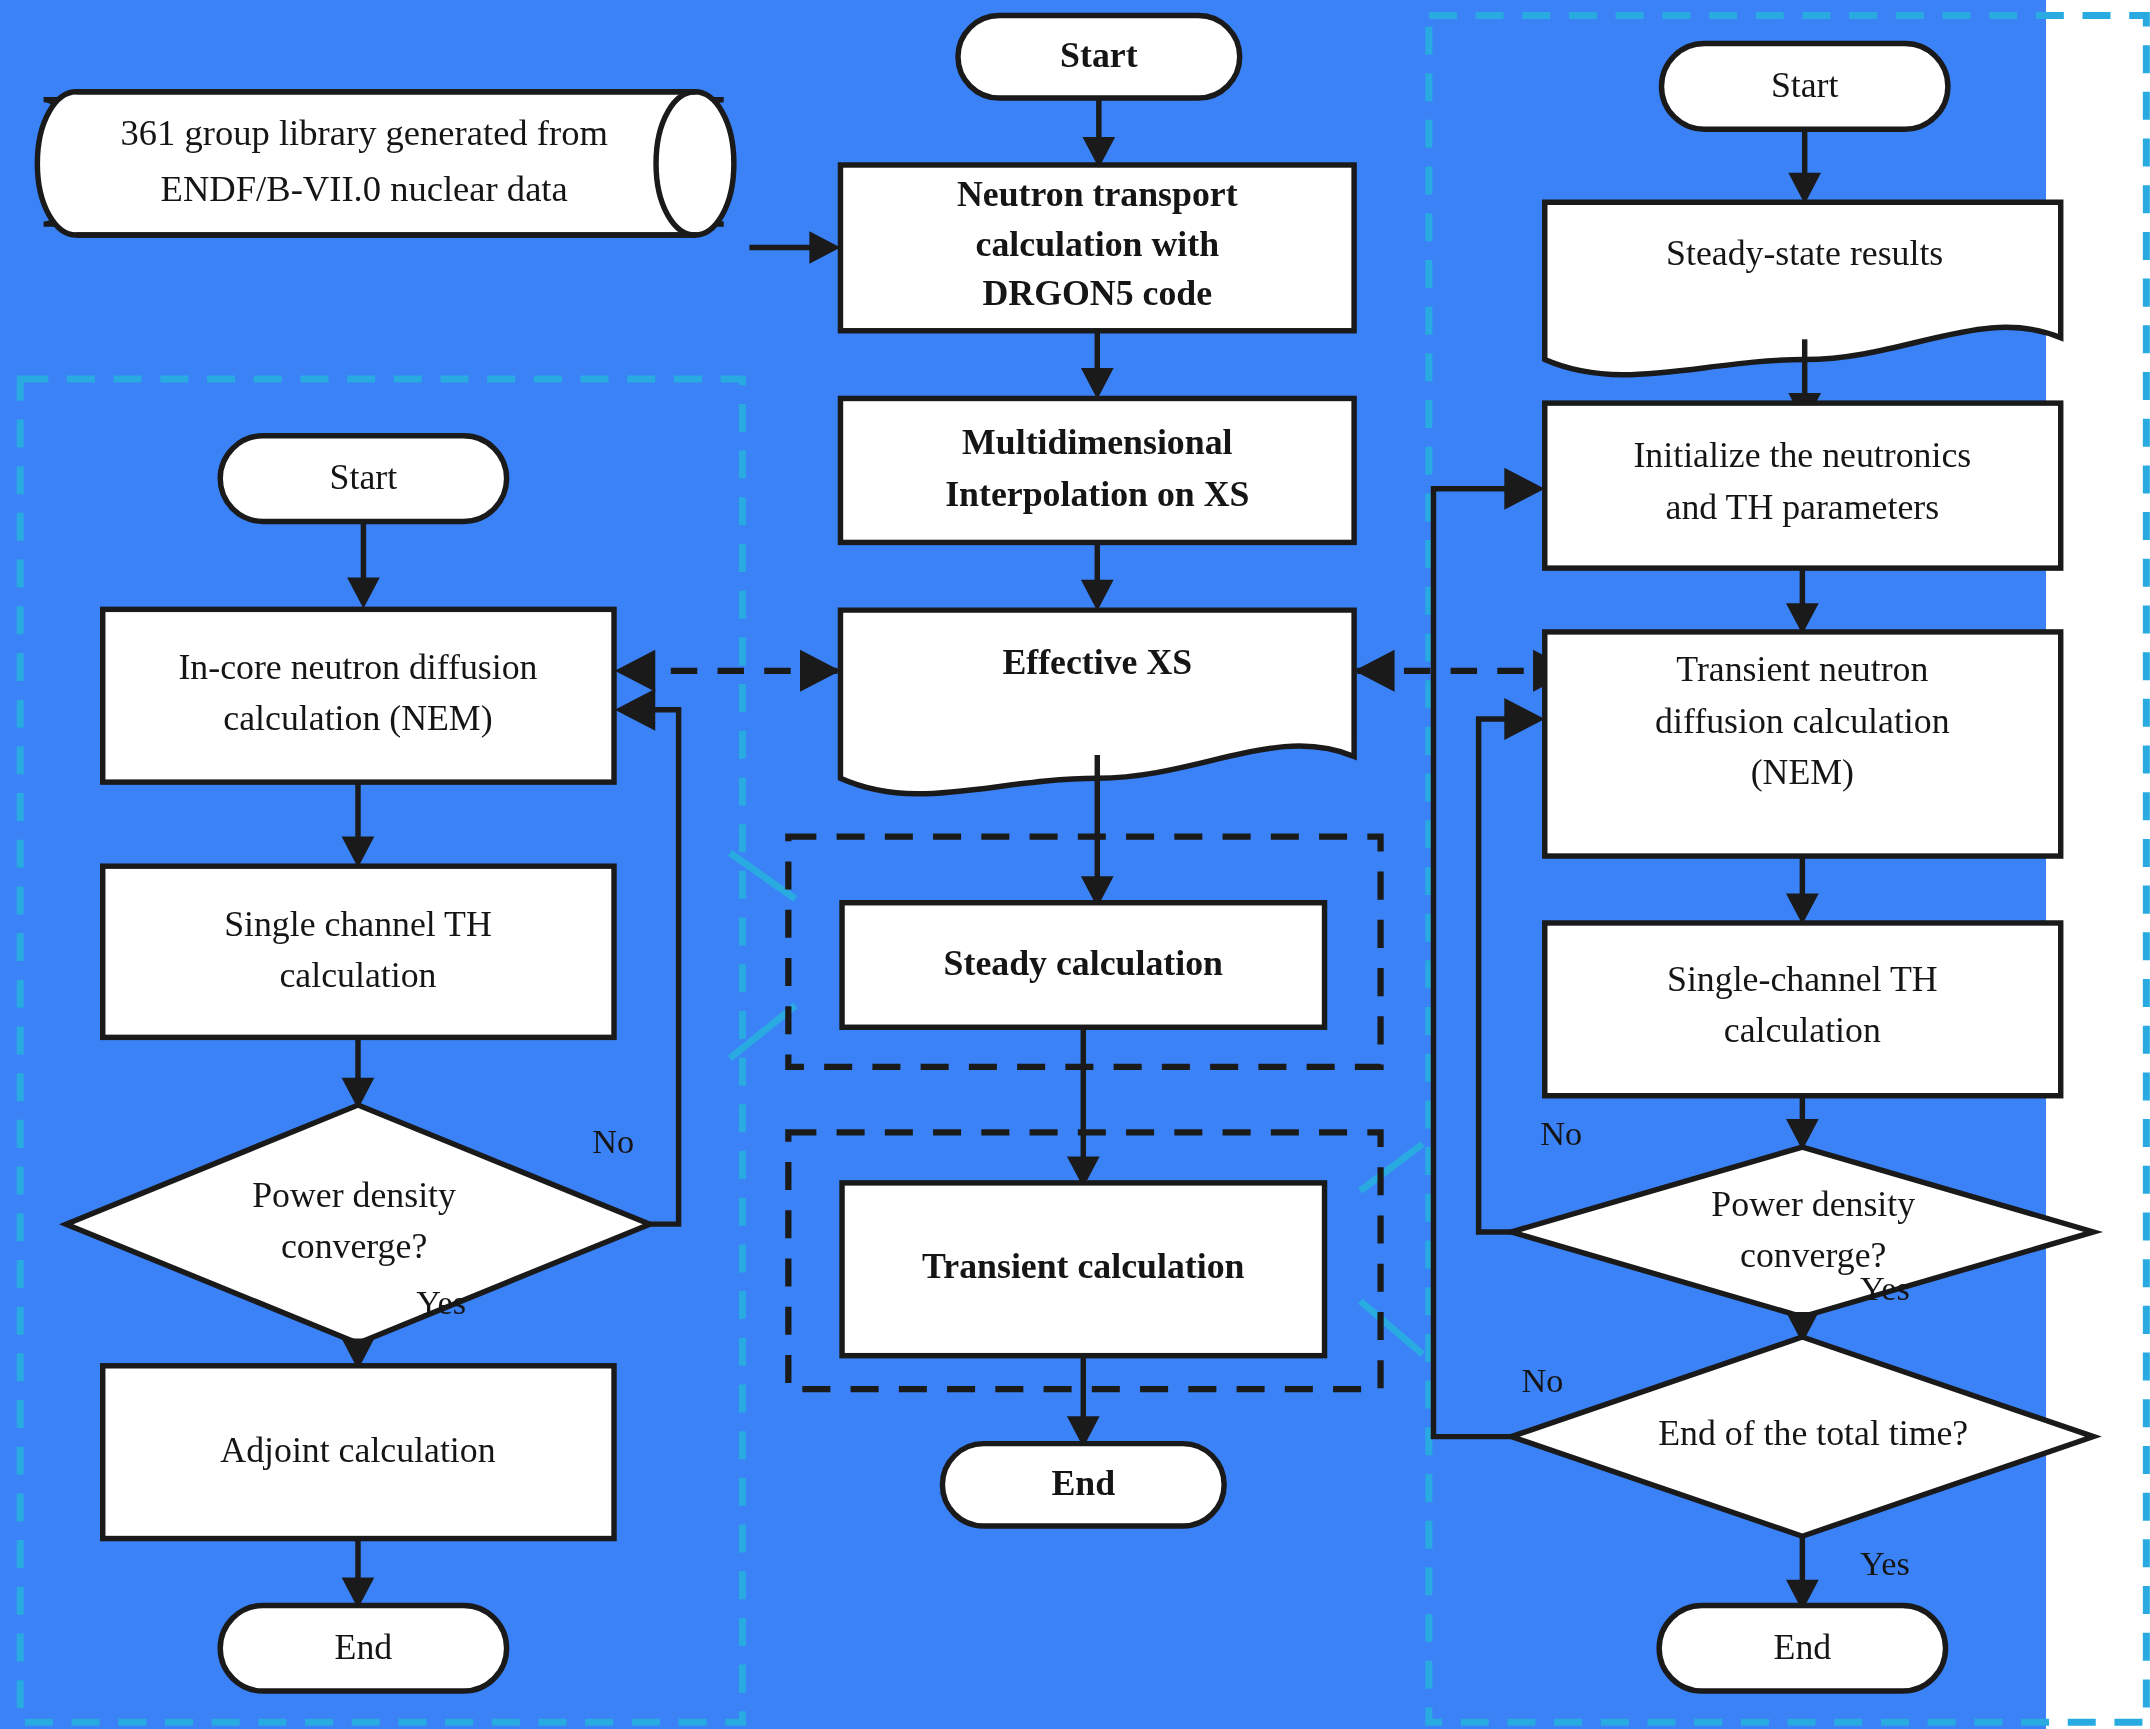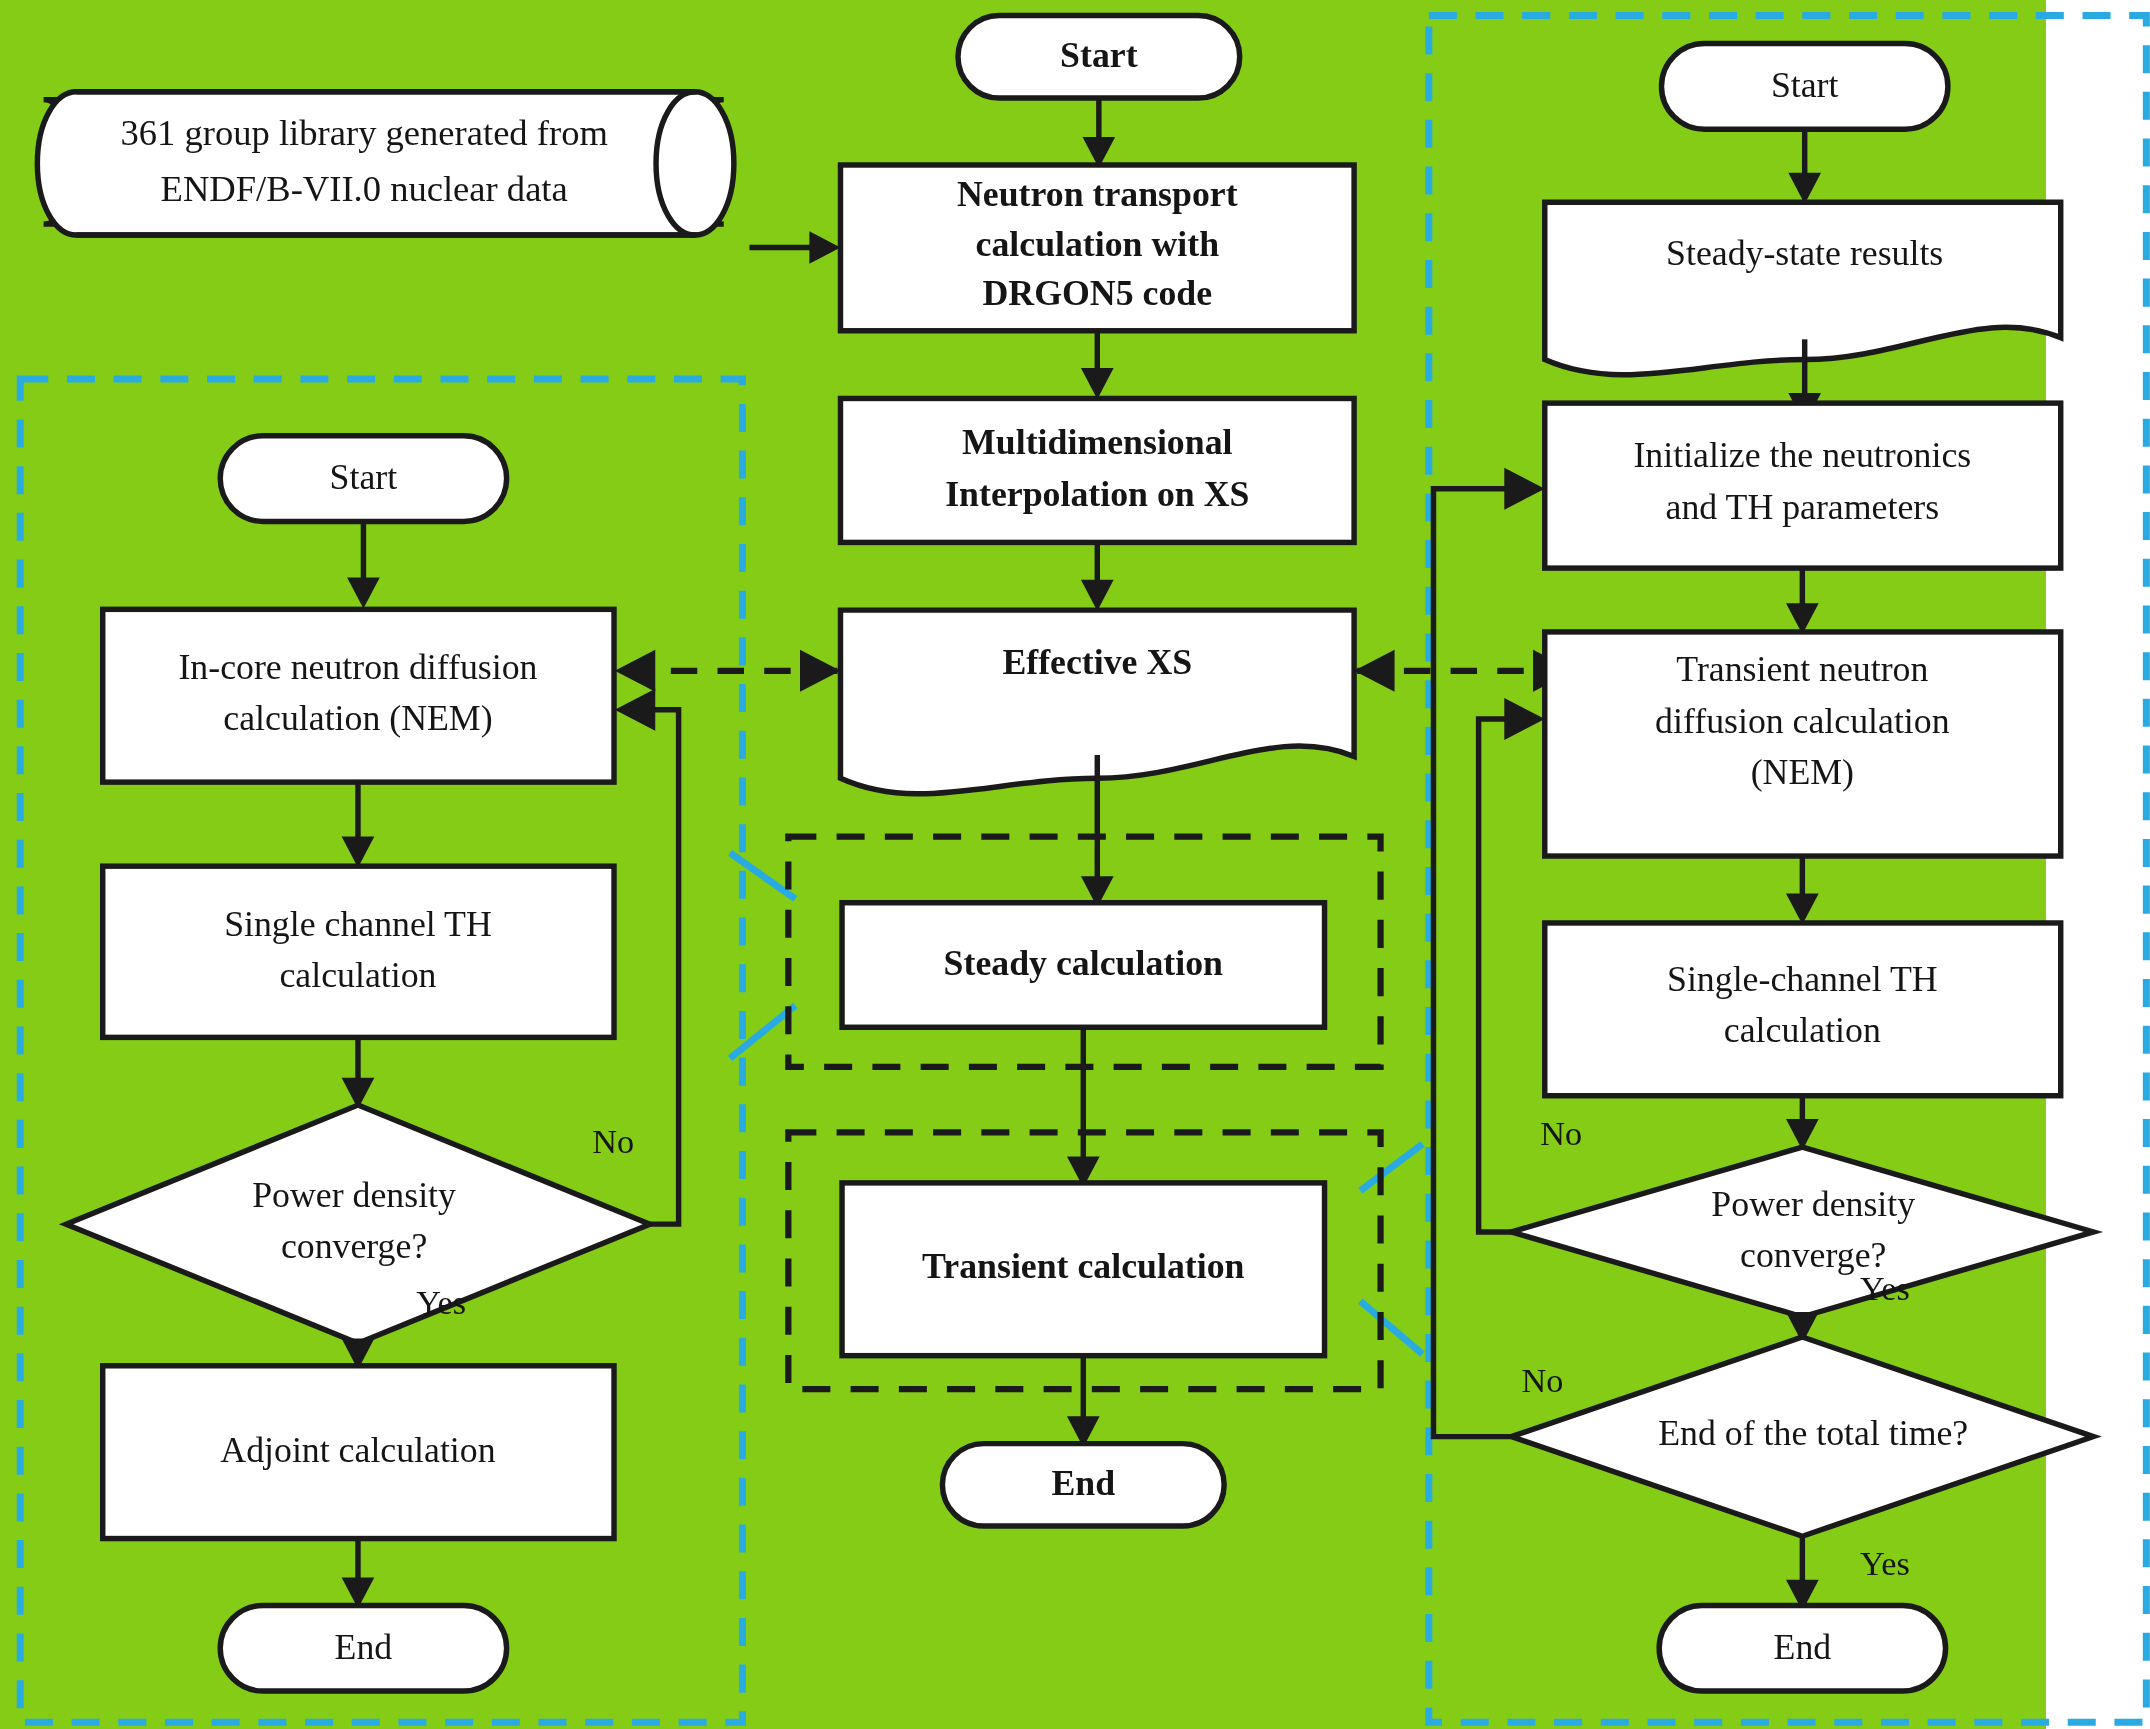--- a/index.html
+++ b/index.html
@@ -4,21 +4,21 @@
 <style>
   html, body {
     margin: 0;
     padding: 0;
     background: #ffffff;
   }
   #canvas-wrap {
     position: relative;
     width: 2046px;
     height: 1730px;
-    background: #84cc16;
+    background: #3b82f6;
     font-family: "Liberation Serif", "DejaVu Serif", serif;
   }
   svg.flow {
     position: absolute;
     top: 0; left: 0;
     width: 2151px;
     height: 1730px;
     display: block;
   }
   .node-shape {

